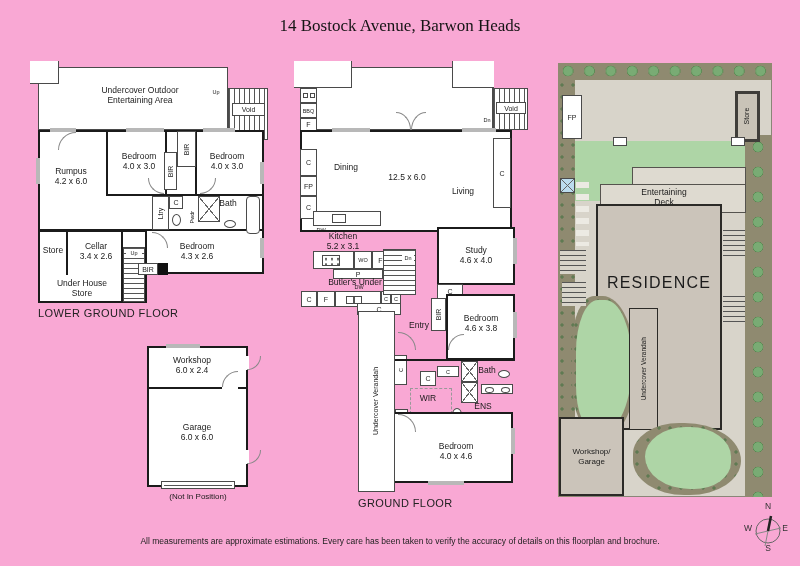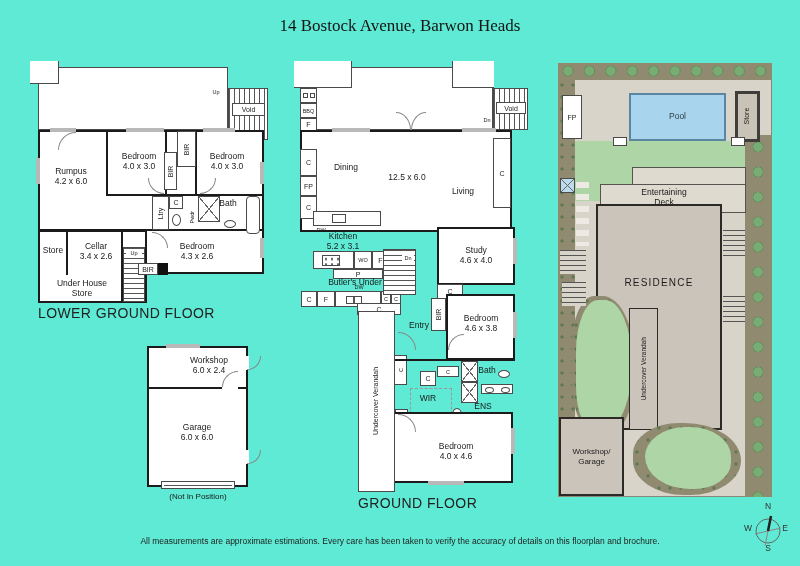--- a/index.html
+++ b/index.html
@@ -1,38 +1,38 @@
 <!DOCTYPE html>
 <html><head>
 <meta charset="utf-8">
 <style>
   *{margin:0;padding:0;box-sizing:border-box}
   html,body{width:800px;height:566px;background:#fff;font-family:"Liberation Sans",sans-serif;color:#1b1b1b;overflow:hidden}
-  #canvas{position:relative;width:800px;height:566px;background:#5eead4}
+  #canvas{position:relative;width:800px;height:566px;background:#f9a8d4}
   .abs{position:absolute}
   .title{left:0;top:16px;width:800px;text-align:center;font-family:"Liberation Serif",serif;font-size:17px;color:#141414}
   .rm{border:2px solid #1b1b1b;background:#fff}
   .thin{border:1px solid #4a4a4a;background:#fff}
   .wall{background:#1b1b1b}
   .win{background:#b8b8b8}
   .blk{background:#111}
   .lb{display:flex;align-items:center;justify-content:center;text-align:center;font-size:8.5px;line-height:1.15;color:#1b1b1b}
   .col{flex-direction:column}
   .left{justify-content:flex-start;text-align:left}
   .sm{font-size:7px}
   .xs{font-size:5.5px}
   .rot{transform:rotate(-90deg);white-space:nowrap}
   .fix{border:1px solid #4a4a4a;background:#fff;display:flex;align-items:center;justify-content:center}
   .oval{border:1px solid #4a4a4a;border-radius:50%;background:#fff}
   .xbox{border:1px solid #4a4a4a;background:
     linear-gradient(to top right,transparent calc(50% - .5px),#666 calc(50% - .5px),#666 calc(50% + .5px),transparent calc(50% + .5px)),
     linear-gradient(to bottom right,transparent calc(50% - .5px),#666 calc(50% - .5px),#666 calc(50% + .5px),transparent calc(50% + .5px)),#fff}
   .st-v{background:repeating-linear-gradient(to right,#555 0 1px,transparent 1px 5px),#fff}
   .st-h{background:repeating-linear-gradient(to bottom,#555 0 1px,transparent 1px 5px),#fff}
-  .floorlabel{font-size:14px;letter-spacing:.4px;color:#222}
+  .floorlabel{font-size:11px;letter-spacing:.4px;color:#222}
   .arc{border:1px solid #888;background:transparent}
   .arc.tl{border-radius:100% 0 0 0;border-right:none;border-bottom:none}
   .arc.tr{border-radius:0 100% 0 0;border-left:none;border-bottom:none}
   .arc.bl{border-radius:0 0 0 100%;border-right:none;border-top:none}
   .arc.br{border-radius:0 0 100% 0;border-left:none;border-top:none}
   .notch{background:#fff}
   .paving{background:#d8d4ca}
   .bed{background:#8f8a70}
   .dots{background-image:radial-gradient(circle at 4px 5px,#5f7a52 1.3px,rgba(0,0,0,0) 2px);background-size:11px 12px}
   .treerow{background-image:radial-gradient(circle at 10px 8px,#79ab74 4.4px,#56874f 5.2px,rgba(0,0,0,0) 5.6px);background-size:21.4px 17px;background-repeat:repeat-x}
@@ -46,20 +46,21 @@
   .disc{font-size:8.5px;color:#222;text-align:center}
 </style>
 </head>
 <body>
 <div id="canvas">
 
 <div class="abs title">14 Bostock Avenue, Barwon Heads</div>
 
 <div class="abs thin" style="left:38px;top:67px;width:190px;height:63px"></div>
 <i class="abs notch" style="left:30px;top:61px;width:29px;height:23px;border-right:1px solid #4a4a4a;border-bottom:1px solid #4a4a4a"></i>
+<div class="abs lb" style="left:100px;top:70px;width:80px;height:52px">Undercover Outdoor Entertaining Area</div>
 <div class="abs thin st-v" style="left:228px;top:88px;width:40px;height:52px"></div>
 <div class="abs lb xs" style="left:208px;top:88px;width:16px;height:8px">Up</div>
 <div class="abs fix sm" style="left:232px;top:103px;width:33px;height:13px">Void</div>
 
 <div class="abs rm" style="left:38px;top:130px;width:226px;height:144px"></div>
 <div class="abs rm" style="left:38px;top:230px;width:109px;height:73px"></div>
 <i class="abs win" style="left:50px;top:128px;width:26px;height:4px"></i>
 <i class="abs win" style="left:126px;top:128px;width:38px;height:4px"></i>
 <i class="abs win" style="left:203px;top:128px;width:32px;height:4px"></i>
 <i class="abs win" style="left:36px;top:158px;width:4px;height:26px"></i>
@@ -232,21 +233,21 @@
 </div>
 <i class="abs arc tr" style="left:398px;top:414px;width:18px;height:18px"></i>
 
 <div class="abs thin lb" style="left:358px;top:311px;width:37px;height:181px">
       <span class="rot sm">Undercover Verandah</span>
     </div>
 <div class="abs lb floorlabel left" style="left:358px;top:497px;width:150px;height:12px">GROUND FLOOR</div>
 
 <div class="abs rm" style="left:147px;top:346px;width:101px;height:141px"></div>
 <i class="abs win" style="left:166px;top:344px;width:34px;height:4px"></i>
-<div class="abs lb col" style="left:179px;top:355px;width:60px;height:22px">
+<div class="abs lb col" style="left:162px;top:355px;width:60px;height:22px">
   <span>Workshop</span>
       <span>6.0 x 2.4</span>
 </div>
 <i class="abs wall" style="left:147px;top:387px;width:101px;height:2px"></i>
 <i class="abs notch" style="left:222px;top:386px;width:16px;height:4px"></i>
 <i class="abs arc tl" style="left:222px;top:371px;width:16px;height:16px"></i>
 <div class="abs lb col" style="left:167px;top:422px;width:60px;height:22px">
   <span>Garage</span>
       <span>6.0 x 6.0</span>
 </div>
@@ -258,34 +259,33 @@
       <i class="abs" style="left:2px;top:3px;width:68px;height:1px;background:#555"></i>
     </div>
 <div class="abs lb" style="left:158px;top:491px;width:80px;height:12px;font-size:8px">(Not In Position)</div>
 
 <div class="abs paving" style="left:558px;top:63px;width:214px;height:434px;border:1px solid #8a8678"></div>
 <i class="abs bed treerow" style="left:558px;top:63px;width:214px;height:17px"></i>
 <i class="abs bed dots" style="left:558px;top:80px;width:17px;height:417px"></i>
 <i class="abs bed treecol" style="left:745px;top:135px;width:27px;height:362px"></i>
 
 <div class="abs fix sm" style="left:562px;top:95px;width:20px;height:44px">FP</div>
-<div class="abs lb" style="left:629px;top:93px;width:97px;height:48px;background:#a9d4ee;border:2px solid #5b86a2;color:#2e3c44">Pool</div>
 <div class="abs lb" style="left:735px;top:91px;width:25px;height:51px;background:#c9c3b7;border:3px solid #403e3a">
       <span class="rot sm">Store</span>
     </div>
 
 <i class="abs lawn" style="left:575px;top:141px;width:170px;height:60px"></i>
 <i class="abs fix" style="left:613px;top:137px;width:14px;height:9px"></i>
 <i class="abs fix" style="left:731px;top:137px;width:14px;height:9px"></i>
 <i class="abs deckfill" style="left:632px;top:167px;width:114px;height:20px"></i>
 <i class="abs deckfill" style="left:600px;top:184px;width:146px;height:29px"></i>
 <div class="abs lb" style="left:632px;top:186px;width:64px;height:24px">Entertaining Deck</div>
 
 <div class="abs bldg" style="left:596px;top:204px;width:126px;height:226px"></div>
-<div class="abs lb" style="left:606px;top:276px;width:106px;height:14px;font-size:10px;letter-spacing:1.2px">RESIDENCE</div>
+<div class="abs lb" style="left:606px;top:276px;width:106px;height:14px;font-size:16px;letter-spacing:1.2px">RESIDENCE</div>
 
 <i class="abs bed dots" style="left:572px;top:296px;width:64px;height:140px;border-radius:40% 60% 55% 45%"></i>
 <i class="abs lawn" style="left:576px;top:300px;width:56px;height:132px;border-radius:45% 55% 60% 40%"></i>
 <div class="abs lb bldg" style="left:629px;top:308px;width:29px;height:122px;border-width:1px">
       <span class="rot" style="font-size:6.5px">Undercover Verandah</span>
     </div>
 
 <i class="abs xbox" style="left:560px;top:178px;width:15px;height:15px;background-color:#bcdcee"></i>
 <i class="abs stones" style="left:576px;top:182px;width:13px;height:64px"></i>
 <i class="abs st-h" style="left:560px;top:250px;width:26px;height:24px;background-color:#d8d4ca"></i>

